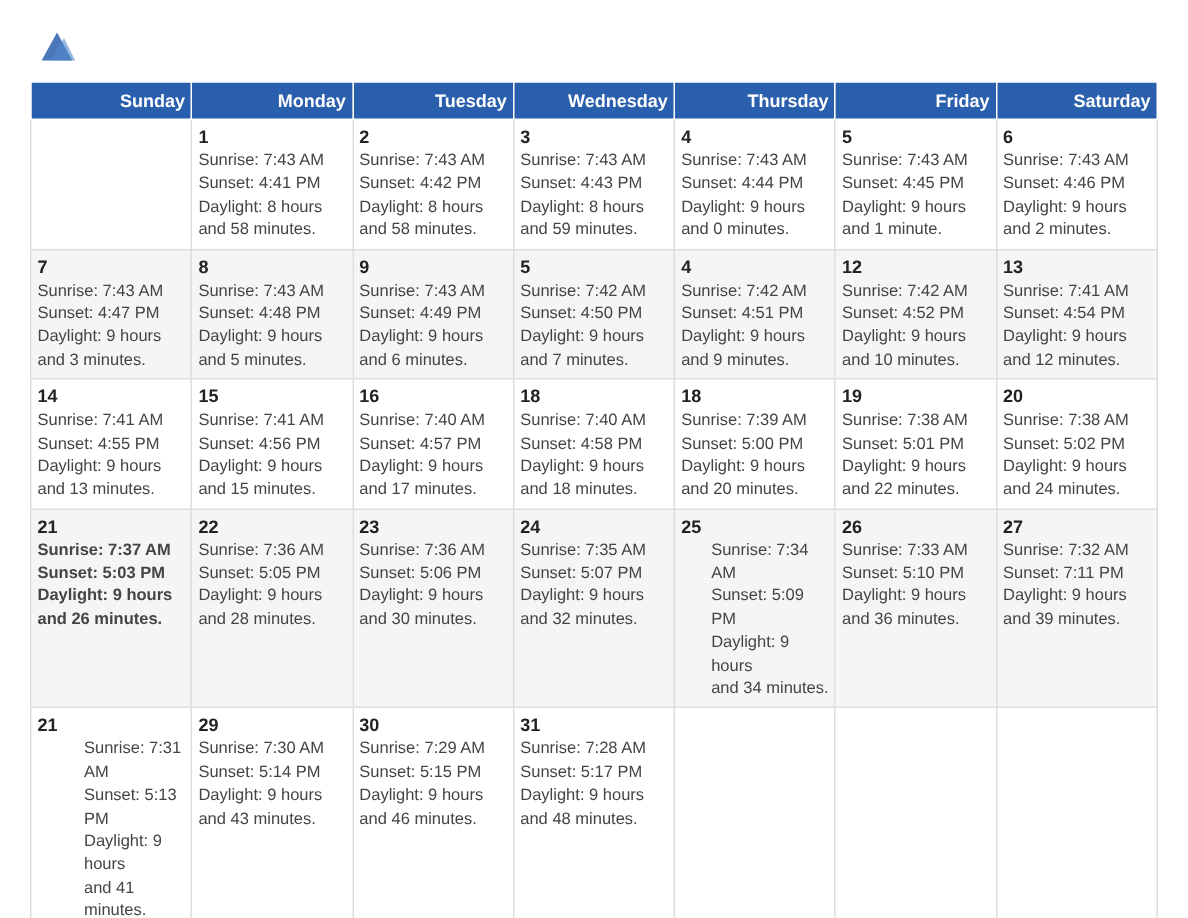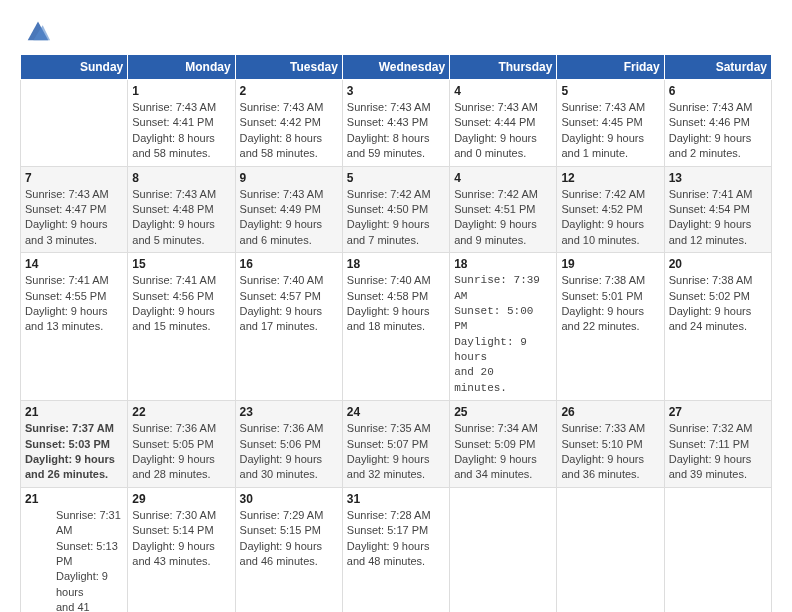--- a/index.html
+++ b/index.html
@@ -257,21 +257,21 @@
           </td>
           <td>
             <span class="day-num">18</span>
             <div class="day-info" style="white-space: pre-line;">Sunrise: 7:40 AM
 Sunset: 4:58 PM
 Daylight: 9 hours
 and 18 minutes.</div>
           </td>
           <td>
             <span class="day-num">18</span>
-            <div class="day-info" style="white-space: pre-line; font-family: Liberation Mono, monospace;">Sunrise: 7:39 AM
+            <div class="day-info" style="white-space: pre-line;">Sunrise: 7:39 AM
 Sunset: 5:00 PM
 Daylight: 9 hours
 and 20 minutes.</div>
           </td>
           <td>
             <span class="day-num">19</span>
             <div class="day-info" style="white-space: pre-line;">Sunrise: 7:38 AM
 Sunset: 5:01 PM
 Daylight: 9 hours
 and 22 minutes.</div>
@@ -308,21 +308,21 @@
           </td>
           <td>
             <span class="day-num">24</span>
             <div class="day-info" style="white-space: pre-line;">Sunrise: 7:35 AM
 Sunset: 5:07 PM
 Daylight: 9 hours
 and 32 minutes.</div>
           </td>
           <td>
             <span class="day-num">25</span>
-            <div class="day-info" style="white-space: pre-line;">Sunrise: 7:34 AM
+            <div class="day-info" style="white-space: pre-line; margin-left: 20px;">Sunrise: 7:34 AM
 Sunset: 5:09 PM
 Daylight: 9 hours
 and 34 minutes.</div>
           </td>
           <td>
             <span class="day-num">26</span>
             <div class="day-info" style="white-space: pre-line;">Sunrise: 7:33 AM
 Sunset: 5:10 PM
 Daylight: 9 hours
 and 36 minutes.</div>

